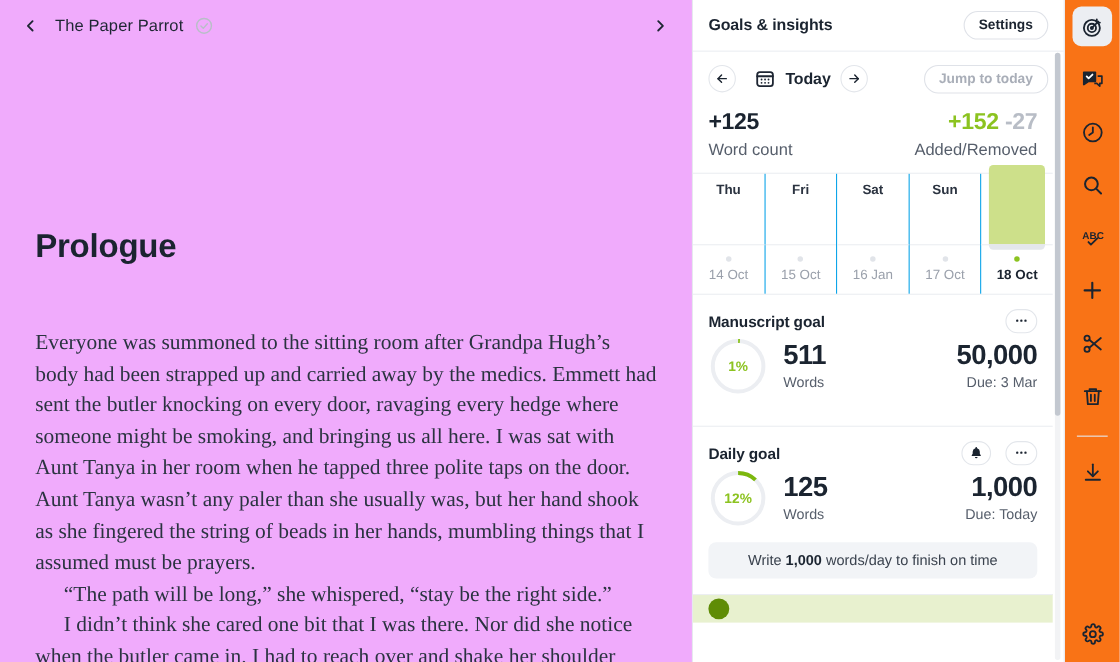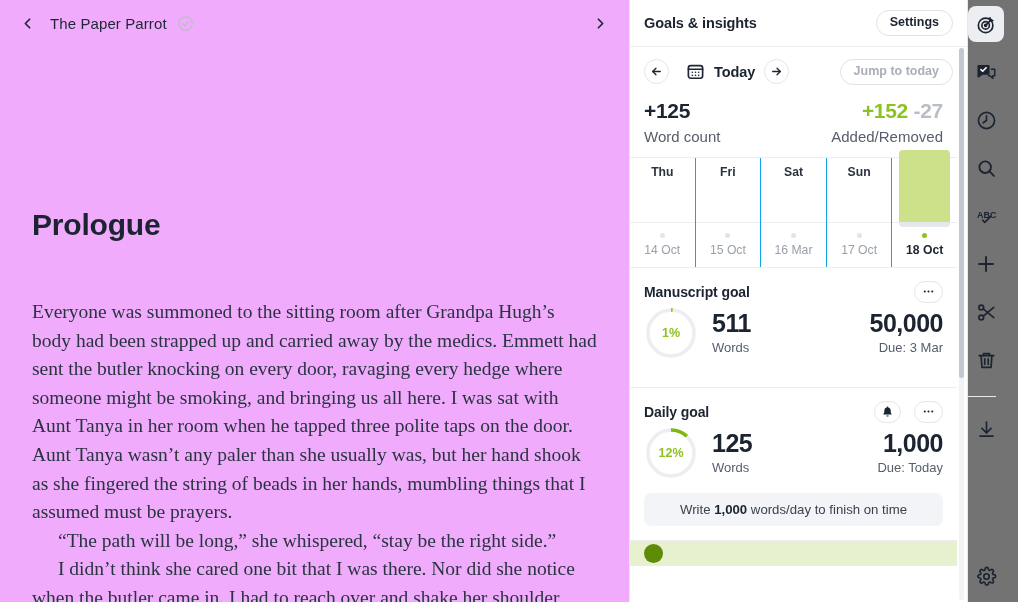--- a/index.html
+++ b/index.html
@@ -253,22 +253,23 @@
   }
   .panel-scrollbar-track {
     position: absolute; top: 48px; right: 3px;
     width: 5px; bottom: 2px;
     background: #f2f3f5; border-radius: 3px;
   }
 
   
   .toolbar {
     width: 50px; height: 602px;
-    background: #737373;
+    background: #f97316;
     display: flex; flex-direction: column;
+    align-items: center;
     padding-top: 6px;
     flex: 0 0 50px;
   }
   .tool {
     width: 36px; height: 36px; margin-bottom: 12px;
     border-radius: 8px;
     display: flex; align-items: center; justify-content: center;
     cursor: pointer; color: #1b2430;
     background: transparent; border: none;
   }
@@ -392,21 +393,21 @@
               <span class="day-date">15 Oct</span>
             </div>
           </div>
           <div class="day-col">
             <div class="day-name">Sat</div>
             <div class="bar-area">
               <div class="bar empty" style="height: 0px;"></div>
             </div>
             <div class="day-foot">
               <span class="dot"></span>
-              <span class="day-date">16 Mar</span>
+              <span class="day-date">16 Jan</span>
             </div>
           </div>
           <div class="day-col">
             <div class="day-name">Sun</div>
             <div class="bar-area">
               <div class="bar empty" style="height: 0px;"></div>
             </div>
             <div class="day-foot">
               <span class="dot"></span>
               <span class="day-date">17 Oct</span>

